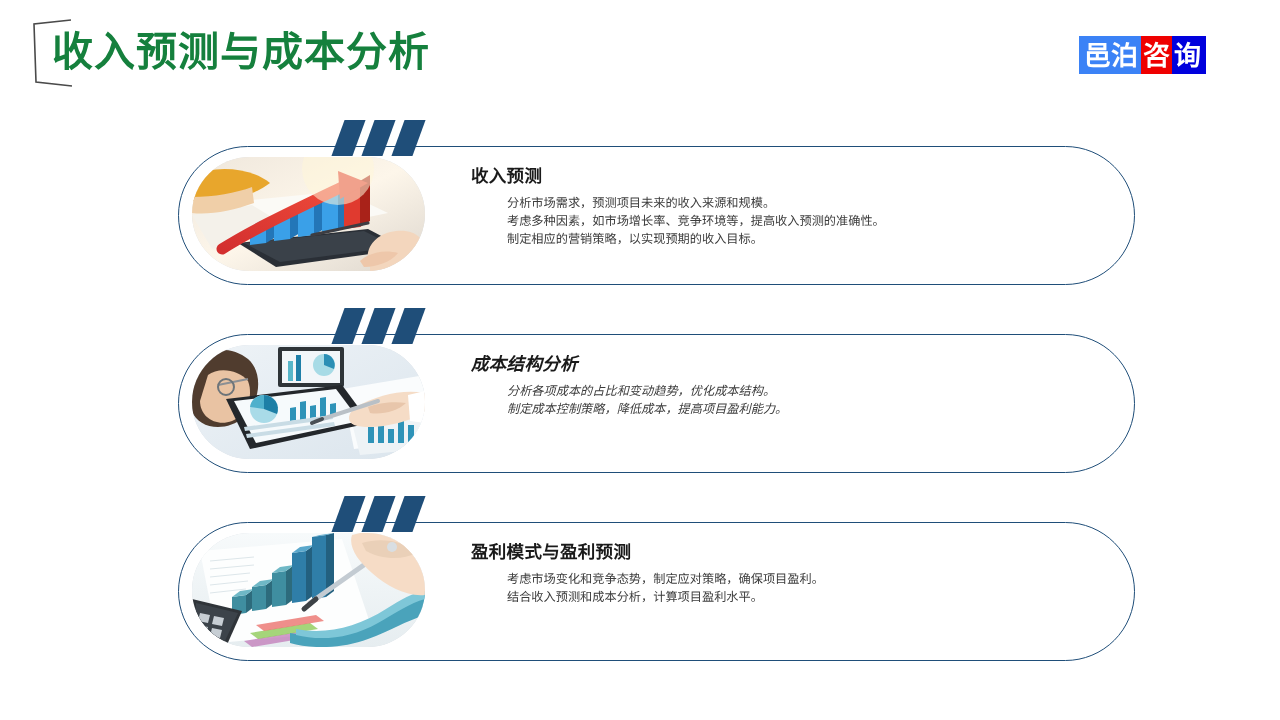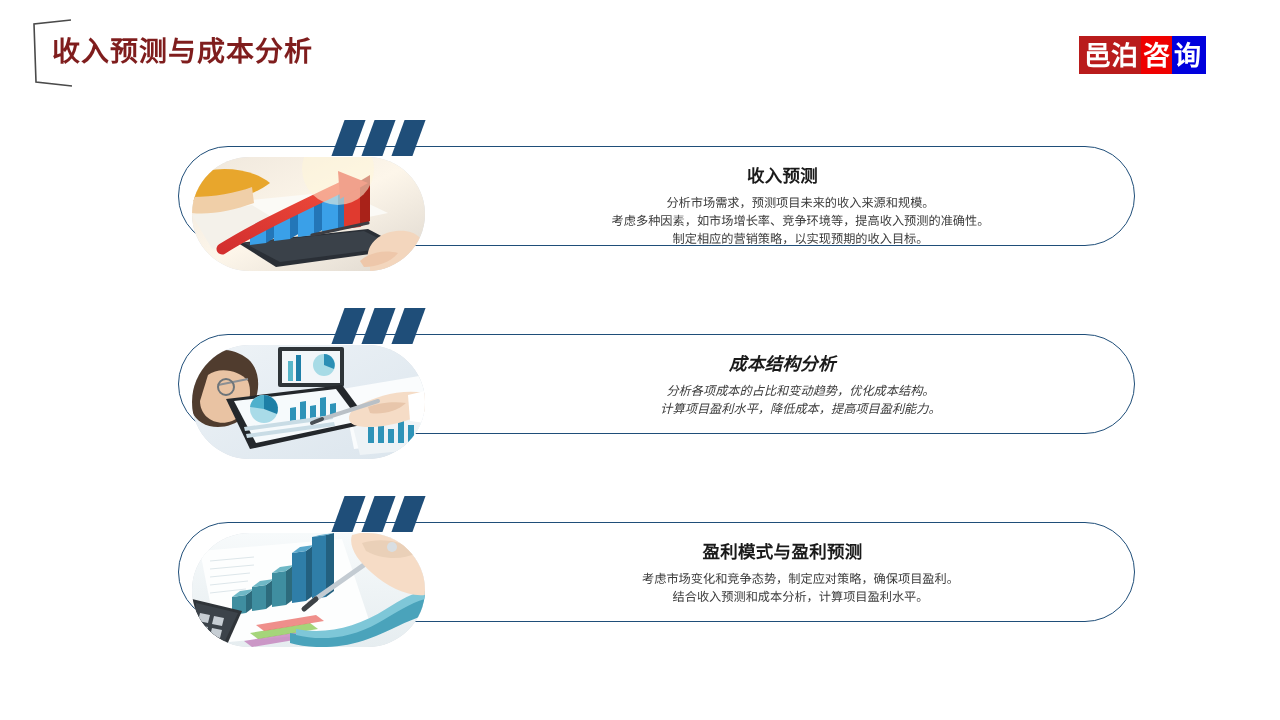--- a/index.html
+++ b/index.html
@@ -36,24 +36,24 @@
     position: absolute;
     left: 0;
     top: 4px;
     width: 46px;
     height: 70px;
     pointer-events: none;
   }
   #page-title {
     position: relative;
     margin-left: 22px;
-    font-size: 28px;
+    font-size: 41px;
     line-height: 1;
     font-weight: bold;
-    color: #7f1d1d;
+    color: #15803d;
     letter-spacing: 1px;
     white-space: nowrap;
     font-family: "DejaVu Sans", "Liberation Sans", sans-serif;
   }
 
   
   #brand-logo {
     position: absolute;
     right: 74px;
     top: 36px;
@@ -66,35 +66,34 @@
     display: flex;
     align-items: center;
     justify-content: center;
     color: #ffffff;
     font-size: 27px;
     font-weight: bold;
     line-height: 1;
     padding: 0 2px;
     font-family: "DejaVu Sans", "Liberation Sans", sans-serif;
   }
-  .logo-seg.black { background: #b91c1c; padding-left: 5px; padding-right: 3px; }
+  .logo-seg.black { background: #3b82f6; padding-left: 5px; padding-right: 3px; }
   .logo-seg.red   { background: #ef0000; }
   .logo-seg.blue  { background: #0000dd; padding-right: 5px; }
 
   
   .card {
     position: absolute;
     left: 178px;
     width: 957px;
-    height: 100px;
+    height: 139px;
     border: 1.3px solid #1f4e79;
     border-radius: 70px;
     background: #ffffff;
     box-sizing: border-box;
-    text-align: center;
   }
   #card-1 { top: 146px; }
   #card-2 { top: 334px; font-style: italic; }
   #card-3 { top: 522px; text-decoration: underline; }
 
   
   .stripes {
     position: absolute;
     left: 336px;
     width: 100px;
@@ -320,21 +319,21 @@
       <path d="M176 62 C186 58 202 56 214 58 C206 66 190 70 178 68 Z" fill="#e8c6ab"></path>
       <path d="M124 76 L186 56" stroke="#b9c0c6" stroke-width="4" stroke-linecap="round"></path>
       <path d="M120 78 L130 74" stroke="#4a5055" stroke-width="4" stroke-linecap="round"></path>
 
       <path d="M216 50 L233 46 L233 78 L218 76 Z" fill="#ffffff"></path>
     </svg>
   </div>
   <div class="card-text">
     <div class="card-heading">成本结构分析</div>
     <div class="card-line">分析各项成本的占比和变动趋势，优化成本结构。</div>
-    <div class="card-line">计算项目盈利水平，降低成本，提高项目盈利能力。</div>
+    <div class="card-line">制定成本控制策略，降低成本，提高项目盈利能力。</div>
   </div>
 </div>
 
 <div class="card" id="card-3">
   <div class="card-photo">
     <svg class="photo-art" viewBox="0 0 233 114" xmlns="http://www.w3.org/2000/svg" preserveAspectRatio="xMidYMid slice">
       <defs>
         <linearGradient id="p3bg" x1="0" y1="0" x2="0" y2="1">
           <stop offset="0" stop-color="#f7fafb"></stop>
           <stop offset="1" stop-color="#e6edf0"></stop>

